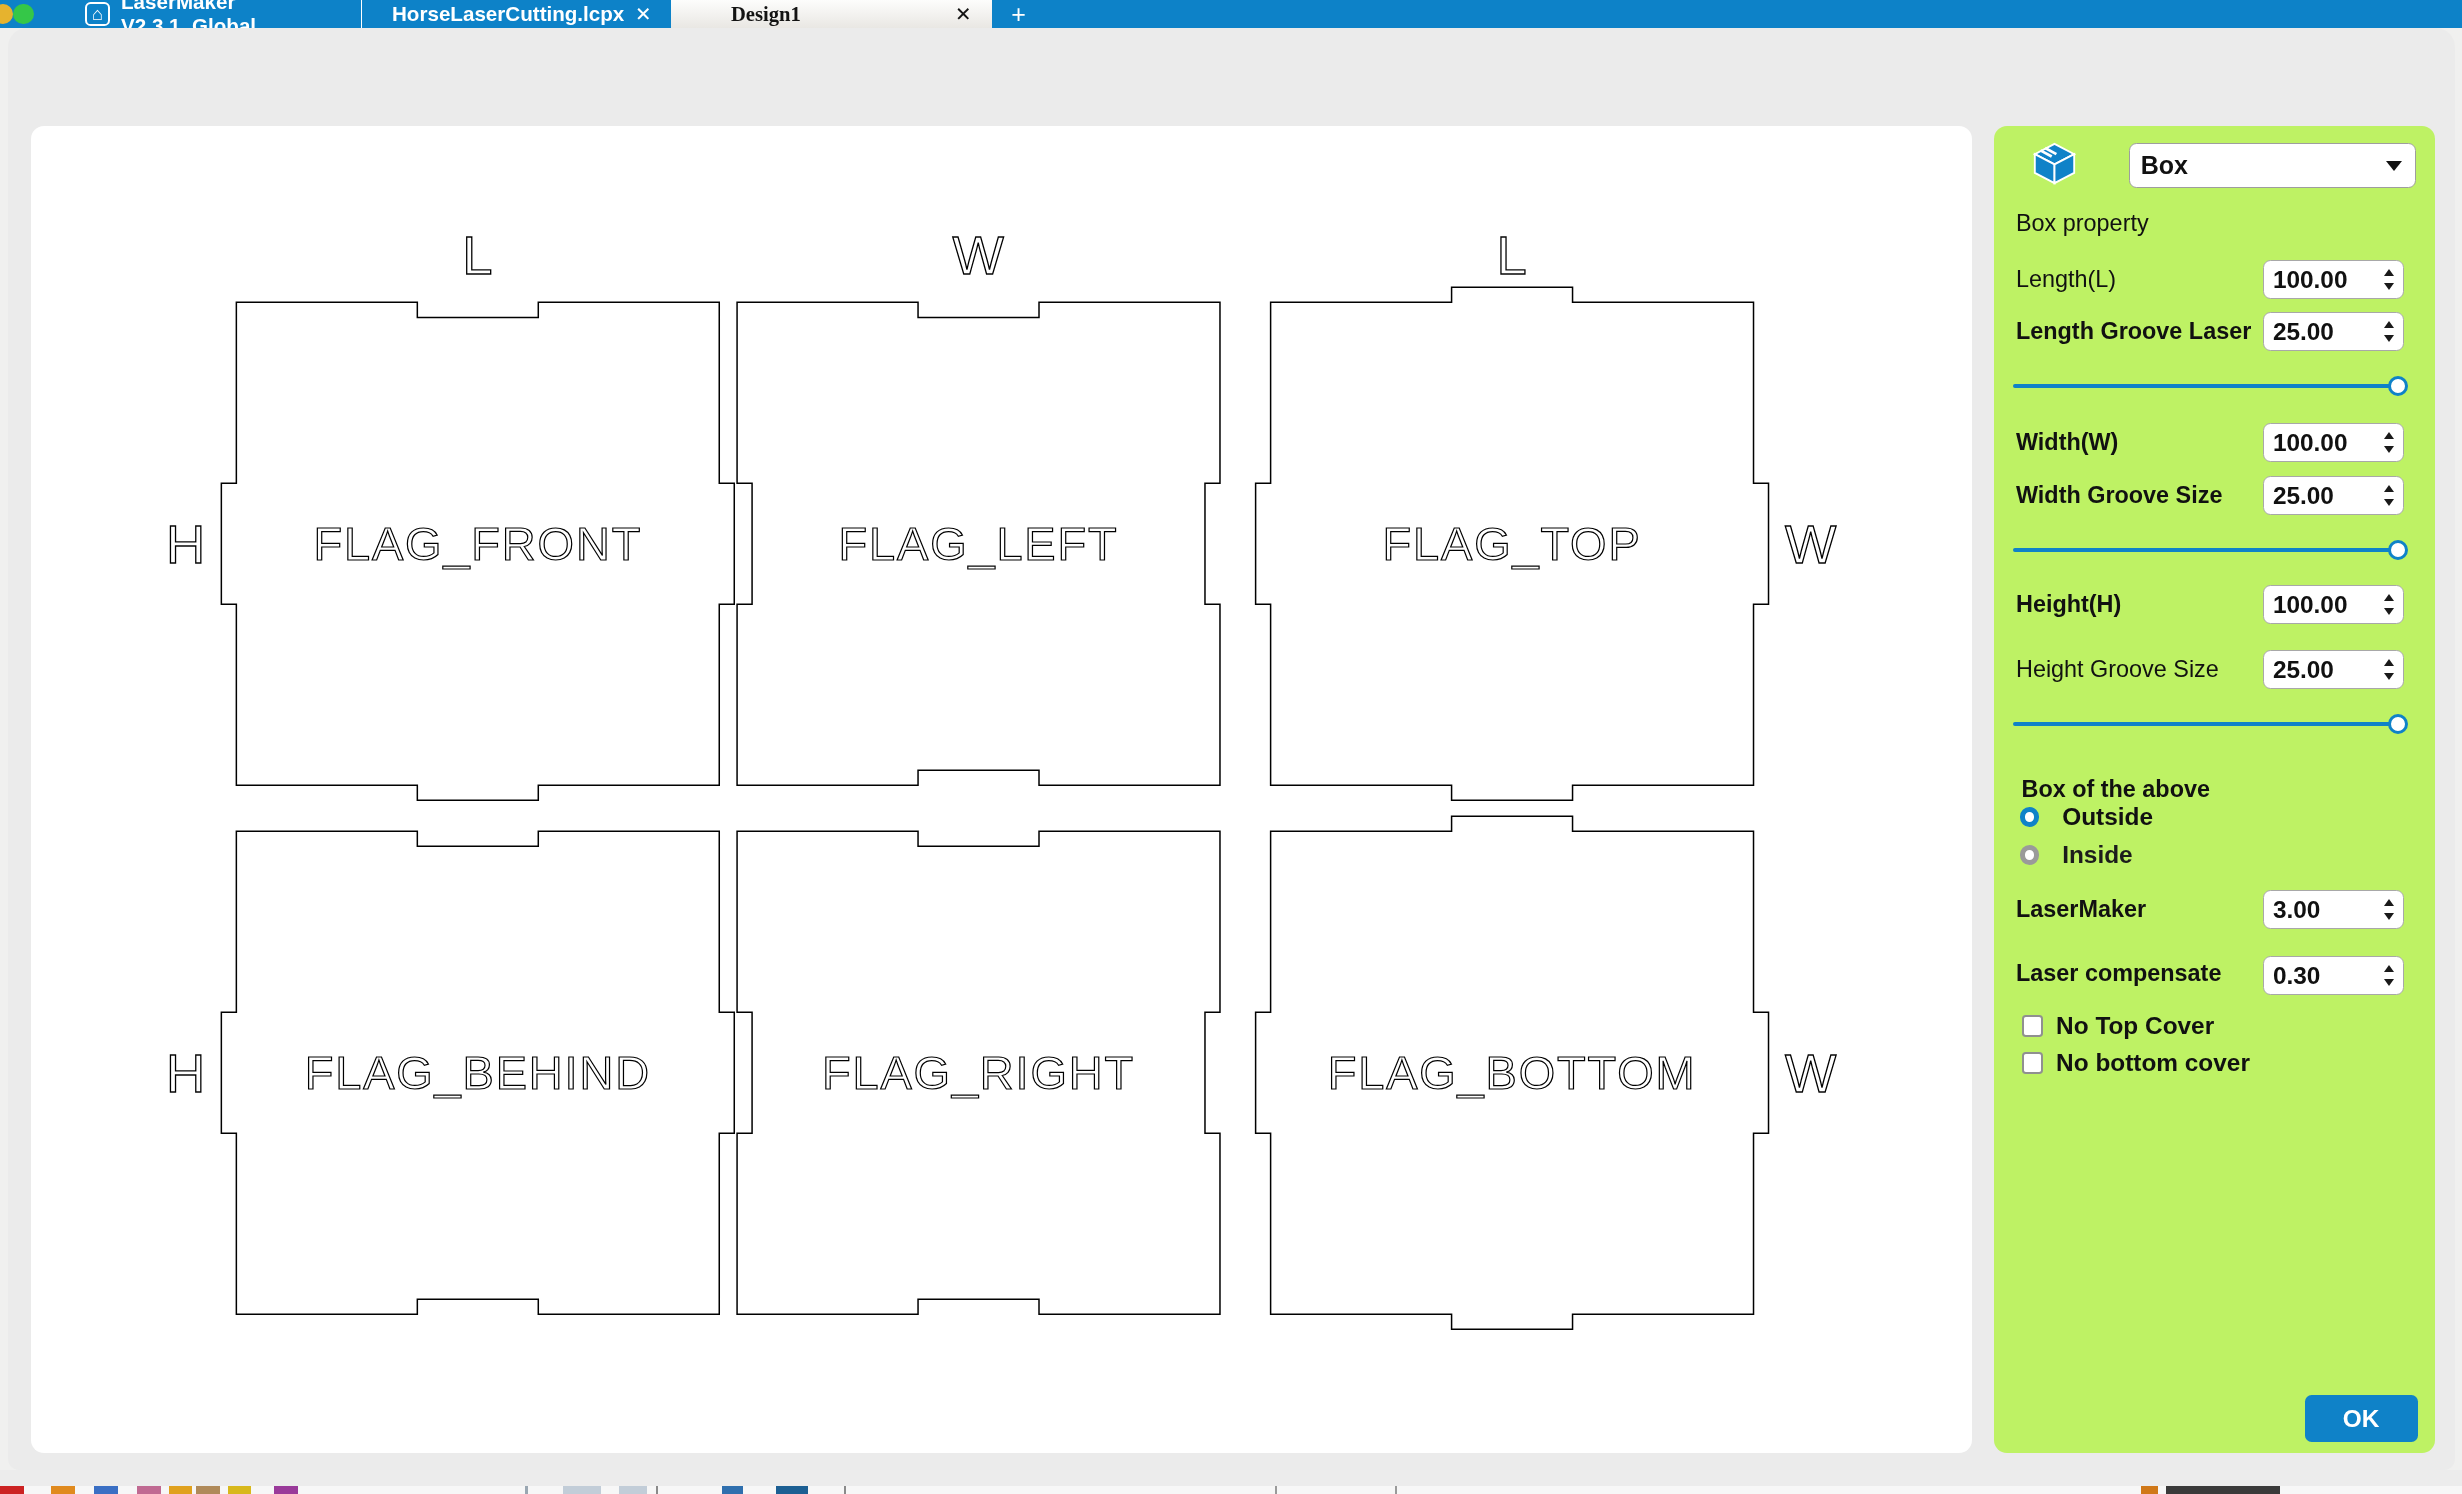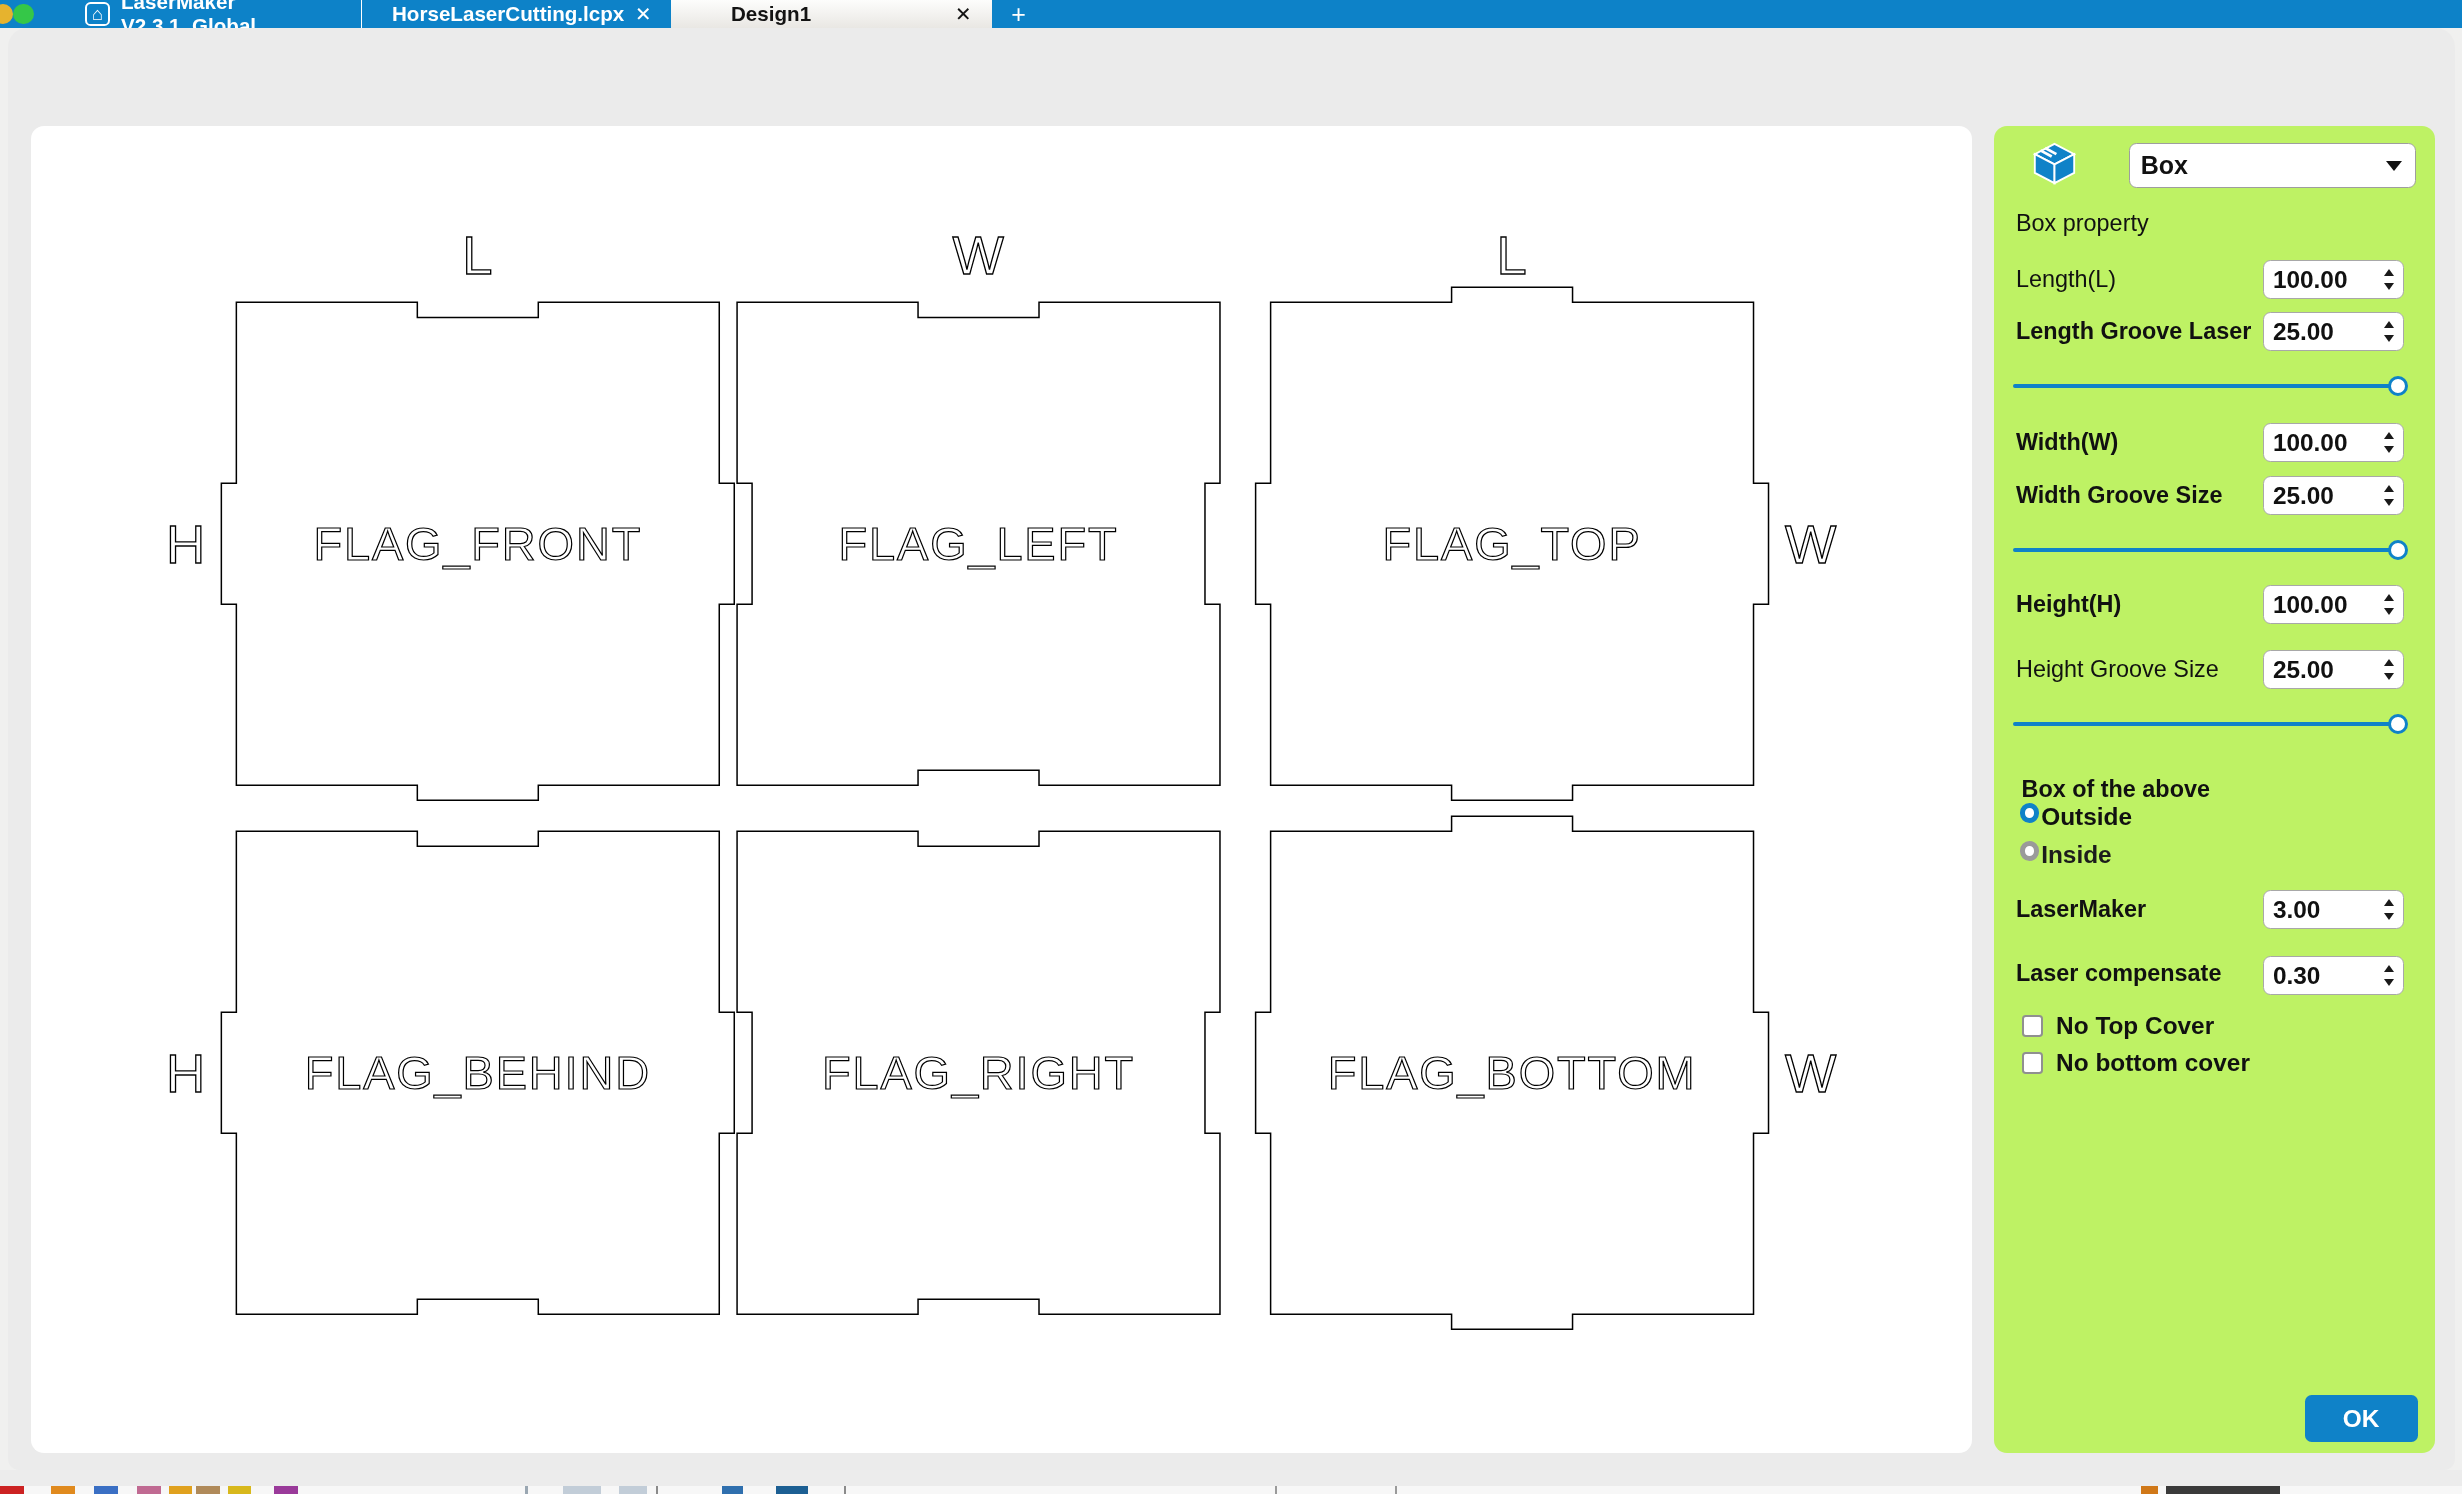--- a/index.html
+++ b/index.html
@@ -7,21 +7,21 @@
        font-family:"Liberation Sans",sans-serif;overflow:hidden;}
 
   
   .tabbar{position:absolute;left:0;top:0;width:2462px;height:28px;background:#0d82c8;}
   .minilight{position:absolute;top:3.8px;width:20.6px;height:20.6px;border-radius:50%;}
   .tab{position:absolute;top:0;height:28px;display:flex;align-items:center;
        color:#fff;font-size:20.6px;font-weight:bold;box-sizing:border-box;}
   .tab1{left:49px;width:313px;padding-left:36px;border-right:1.9px solid #fff;}
   .tab2{left:364px;width:308px;padding-left:28px;}
   .tab3{left:671px;width:321px;background:linear-gradient(#fdfdfc,#e9e7e3);
-        color:#131313;padding-left:60px;}
+        color:#131313;padding-left:60px;font-family:Liberation Serif, serif;}
   .homeicon{width:26px;height:23.4px;border:2.3px solid #fff;border-radius:5.6px;
             display:flex;align-items:center;justify-content:center;font-size:18px;
             font-weight:bold;margin-right:11.3px;box-sizing:border-box;line-height:1;}
   .tabclose{margin-left:auto;margin-right:20.6px;font-size:19.7px;font-weight:normal;}
   .plusbtn{position:absolute;left:998px;top:0;width:41px;height:28px;color:#fff;
            font-size:25px;font-weight:normal;display:flex;align-items:center;justify-content:center;}
 
   
   .dialog{position:absolute;left:7.5px;top:28px;width:2447px;height:1442px;
           background:#ebebeb;border-radius:19px 19px 11.3px 11.3px;overflow:hidden;}
@@ -52,21 +52,21 @@
   .pinput .val{font-weight:bold;font-size:24.4px;margin-left:9.4px;}
   .spin{margin-left:auto;margin-right:8.4px;display:flex;flex-direction:column;gap:6.6px;align-items:center;}
   .spin .up{width:0;height:0;border-left:5.6px solid transparent;border-right:5.6px solid transparent;
             border-bottom:7.5px solid #1a1a1a;}
   .spin .dn{width:0;height:0;border-left:5.6px solid transparent;border-right:5.6px solid transparent;
             border-top:7.5px solid #1a1a1a;}
   .slider{left:19px;width:392px;height:22.5px;}
   .slider .track{position:absolute;left:0;right:0;top:9.4px;height:3.8px;background:#0f82c8;border-radius:1.9px;}
   .slider .handle{position:absolute;top:0.9px;width:20.6px;height:20.6px;border-radius:50%;
                   background:#fff;border:3.3px solid #0f82c8;box-sizing:border-box;}
-  .radiorow{left:26px;display:flex;align-items:flex-start;height:28px;gap:2px;}
+  .radiorow{left:26px;display:flex;align-items:center;height:28px;gap:23px;}
   .radio{width:19.7px;height:19.7px;border-radius:50%;background:#fff;box-sizing:border-box;}
   .radio.sel{border:5.2px solid #0f82c8;}
   .radio.unsel{border:5.2px solid #9a9a9a;}
   .radiolbl{font-weight:bold;font-size:24.4px;}
   .checkrow{left:28px;display:flex;align-items:center;height:28px;gap:13px;}
   .checkbox{width:21.6px;height:21.6px;border:2.3px solid #909090;border-radius:3.8px;
             background:#fff;box-sizing:border-box;}
   .checklbl{font-weight:bold;font-size:24.4px;}
   .okbtn{left:311px;top:1269px;width:113px;height:47px;background:#0f82c8;border:none;
          border-radius:6.6px;color:#fff;font-weight:bold;font-size:24.4px;

